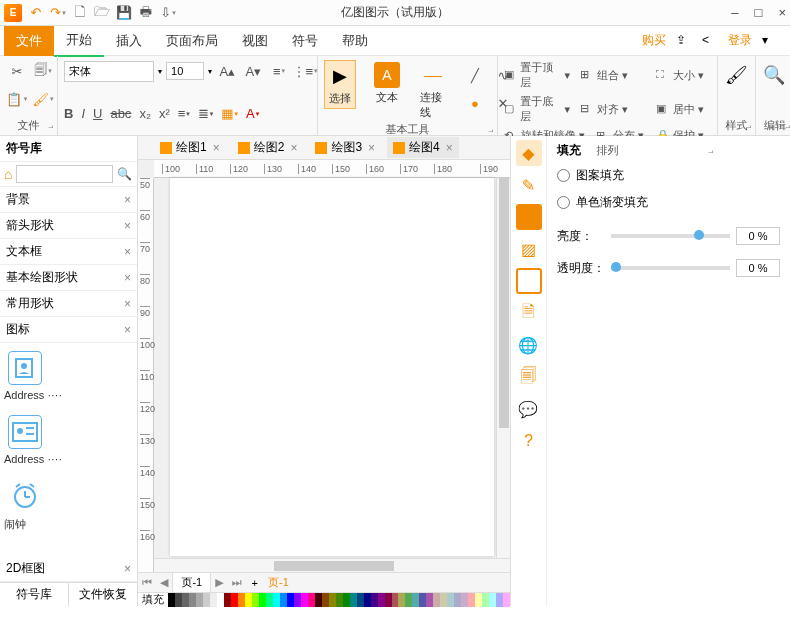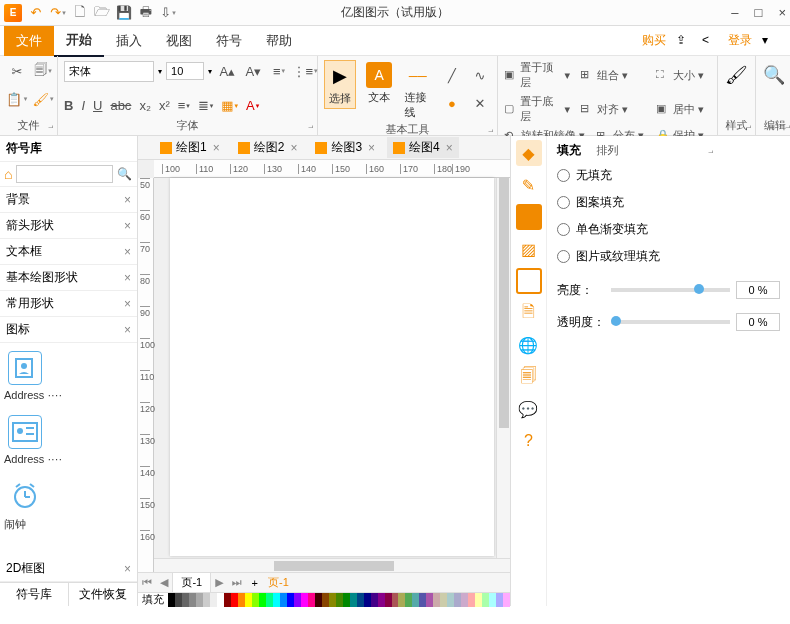--- a/index.html
+++ b/index.html
@@ -8,31 +8,31 @@
 .titlebar .logo { width: 18px; height: 18px; background: linear-gradient(135deg,#f90,#f60); border-radius: 2px; margin-right: 6px; display: flex; align-items: center; justify-content: center; color: #fff; font-weight: bold; font-size: 10px; }
 .titlebar .qat { display: flex; gap: 6px; align-items: center; }
 .titlebar .qat span { width: 16px; height: 16px; display: inline-flex; align-items: center; justify-content: center; cursor: pointer; }
 .titlebar .title { position: absolute; left: 50%; transform: translateX(-50%); color: #333; }
 .titlebar .wincontrols { margin-left: auto; display: flex; gap: 16px; color: #444; }
 .titlebar .wincontrols span { cursor: pointer; font-size: 13px; }
 
 .menubar { height: 30px; background: #fff; border-bottom: 1px solid #e5e5e5; display: flex; align-items: center; padding: 0 4px; }
 .menubar .mfile { background: #f18a00; color: #fff; padding: 6px 12px; font-size: 13px; cursor: pointer; }
 .menubar .mitem { padding: 6px 12px; font-size: 13px; cursor: pointer; color: #333; }
-.menubar .mitem.active { border-bottom: 2px solid #0f172a; font-weight: bold; }
+.menubar .mitem.active { border-bottom: 2px solid #22c55e; }
 .menubar .right { margin-left: auto; display: flex; align-items: center; gap: 10px; padding-right: 8px; }
 .menubar .right .buy { color: #f18a00; cursor: pointer; }
 .menubar .right .ico { width: 16px; height: 16px; cursor: pointer; }
 .menubar .right .login { color: #f18a00; cursor: pointer; }
 
 .ribbon { height: 80px; background: #f9f9f9; border-bottom: 1px solid #ddd; display: flex; }
 .rgroup { border-right: 1px solid #ddd; display: flex; flex-direction: column; justify-content: space-between; padding: 4px 6px 2px; }
 .rgroup .glabel { text-align: center; font-size: 11px; color: #555; position: relative; }
 .rgroup .glabel::after { content: '⌐'; position: absolute; right: -2px; bottom: 0; font-size: 9px; color: #888; transform: rotate(180deg); }
-.rgroup .gbody { display: flex; gap: 8px; align-items: flex-start; }
+.rgroup .gbody { display: flex; gap: 16px; align-items: flex-start; }
 .tbtn { width: 22px; height: 22px; display: inline-flex; align-items: center; justify-content: center; cursor: pointer; font-size: 13px; color: #555; }
 .tbtn.orange { color: #f18a00; }
 .tbtn.dd::after { content: '▾'; font-size: 7px; margin-left: 1px; color: #888; }
 
 .fontsel { display: flex; align-items: center; gap: 4px; }
 .fontsel select, .fontsel .combo { border: 1px solid #ccc; background: #fff; font-size: 11px; padding: 2px 4px; }
 .fontsel .fontname { width: 90px; }
 .fontsel .fontsize { width: 38px; }
 .fontrow2 { display: flex; gap: 8px; align-items: center; margin-top: 8px; }
 .fontrow2 span { font-size: 13px; cursor: pointer; color: #555; display: inline-flex; align-items: center; }
@@ -128,20 +128,21 @@
     <span>–</span>
     <span>□</span>
     <span>×</span>
   </div>
 </div>
 
 <div class="menubar">
   <div class="mfile">文件</div>
   <div class="mitem active">开始</div>
   <div class="mitem">插入</div>
+  <div class="mitem">页面布局</div>
   <div class="mitem">视图</div>
   <div class="mitem">符号</div>
   <div class="mitem">帮助</div>
   <div class="right">
     <span class="buy">购买</span>
     <span class="ico">⇪</span>
     <span class="ico">&lt;</span>
     <span class="login">登录</span>
     <span class="ico">▾</span>
   </div>
@@ -180,21 +181,20 @@
         <span style="text-decoration:underline">U</span>
         <span style="text-decoration:line-through">abc</span>
         <span>x₂</span>
         <span>x²</span>
         <span class="dd">≡</span>
         <span class="dd">≣</span>
         <span class="dd orange" style="color:#f18a00">▦</span>
         <span class="dd" style="color:#d00">A</span>
       </div>
     </div>
-    <div class="glabel">字体</div>
   </div>
 
   <div class="rgroup" style="width:180px">
     <div class="gbody">
       <div class="bigbtn sel">
         <div class="bicon">▶</div>
         <div class="blabel">选择</div>
       </div>
       <div class="bigbtn">
         <div class="bicon" style="background:#f18a00;color:#fff;border-radius:3px;font-size:14px">A</div>
@@ -365,21 +365,21 @@
       <div class="hruler" id="hruler">
           <div class="tick" style="left: 8px;">100</div>
           <div class="tick" style="left: 42px;">110</div>
           <div class="tick" style="left: 76px;">120</div>
           <div class="tick" style="left: 110px;">130</div>
           <div class="tick" style="left: 144px;">140</div>
           <div class="tick" style="left: 178px;">150</div>
           <div class="tick" style="left: 212px;">160</div>
           <div class="tick" style="left: 246px;">170</div>
           <div class="tick" style="left: 280px;">180</div>
-          <div class="tick" style="left: 298px;">190</div>
+          <div class="tick" style="left: 326px;">190</div>
         </div>
       <div class="vruler" id="vruler">
           <div class="tick" style="top: 0px;">50</div>
           <div class="tick" style="top: 32px;">60</div>
           <div class="tick" style="top: 64px;">70</div>
           <div class="tick" style="top: 96px;">80</div>
           <div class="tick" style="top: 128px;">90</div>
           <div class="tick" style="top: 160px;">100</div>
           <div class="tick" style="top: 192px;">110</div>
           <div class="tick" style="top: 224px;">120</div>
@@ -472,34 +472,26 @@
       <div class="picon">🌐</div>
       <div class="picon">🗐</div>
       <div class="picon">💬</div>
       <div class="picon">?</div>
     </div>
     <div class="propcontent">
       <div class="phdr">填充</div>
       <div class="fillopts" id="fillopts">
           <label>
             <input type="radio" name="fill" style="">
-            <span>无填充</span>
-          </label>
-          <label>
-            <input type="radio" name="fill" style="">
             <span>图案填充</span>
           </label>
           <label>
             <input type="radio" name="fill" style="">
             <span>单色渐变填充</span>
           </label>
-          <label>
-            <input type="radio" name="fill" style="">
-            <span>图片或纹理填充</span>
-          </label>
         </div>
       <div class="proprow">
         <span class="plabel">亮度：</span>
         <div class="slider">
             <div class="sthumb" style="left:70%"></div>
           </div>
         <div class="pval">0 %</div>
       </div>
       <div class="proprow">
         <span class="plabel">透明度：</span>

